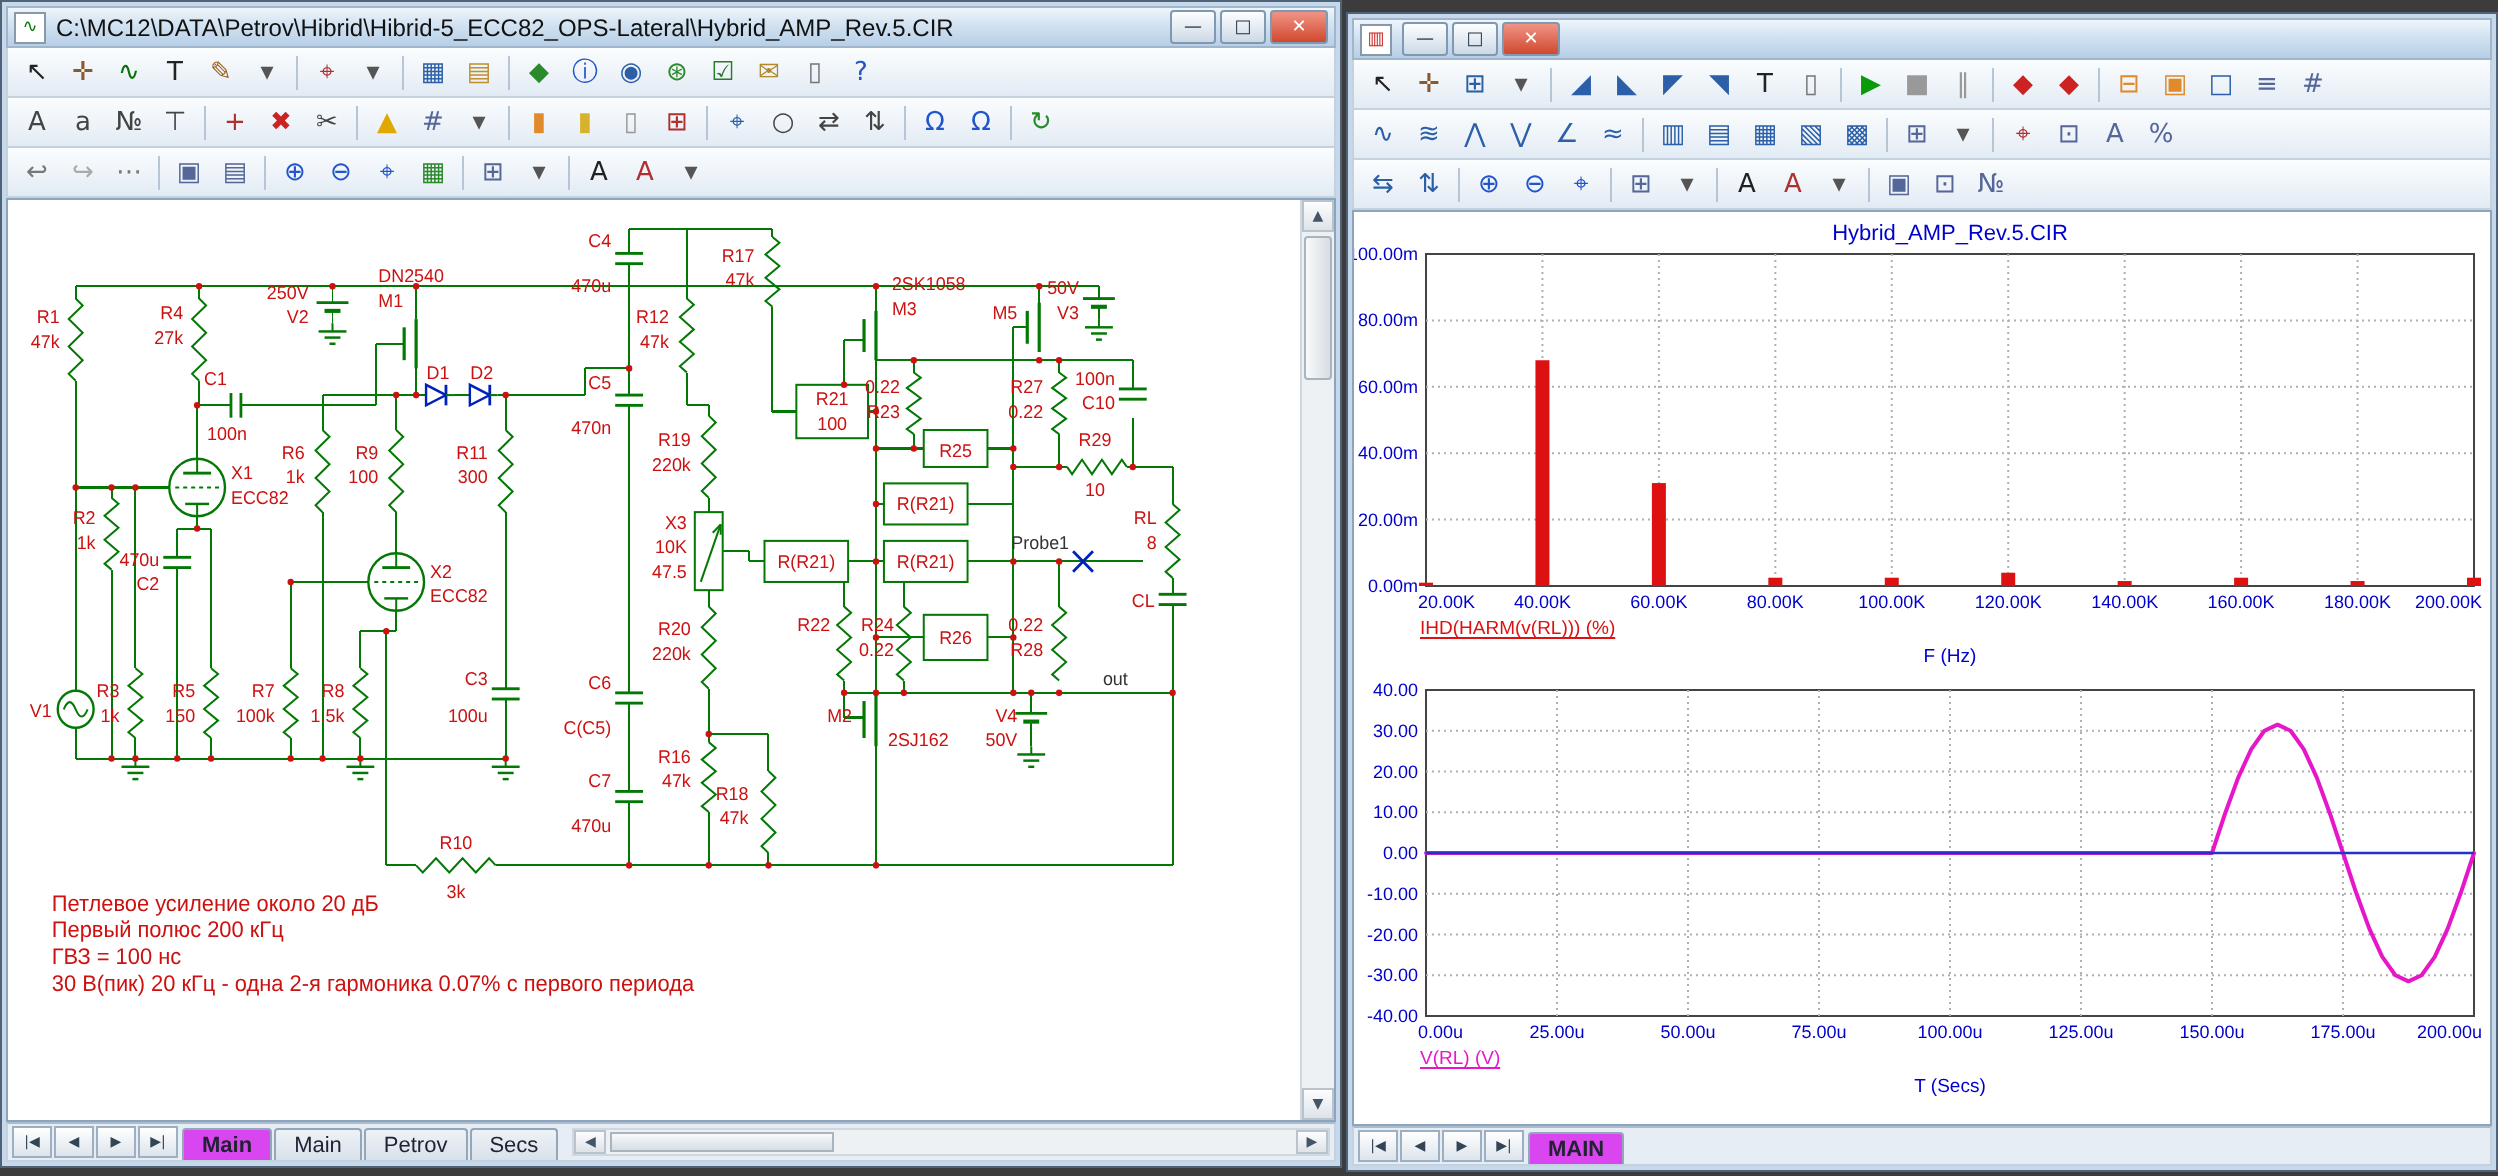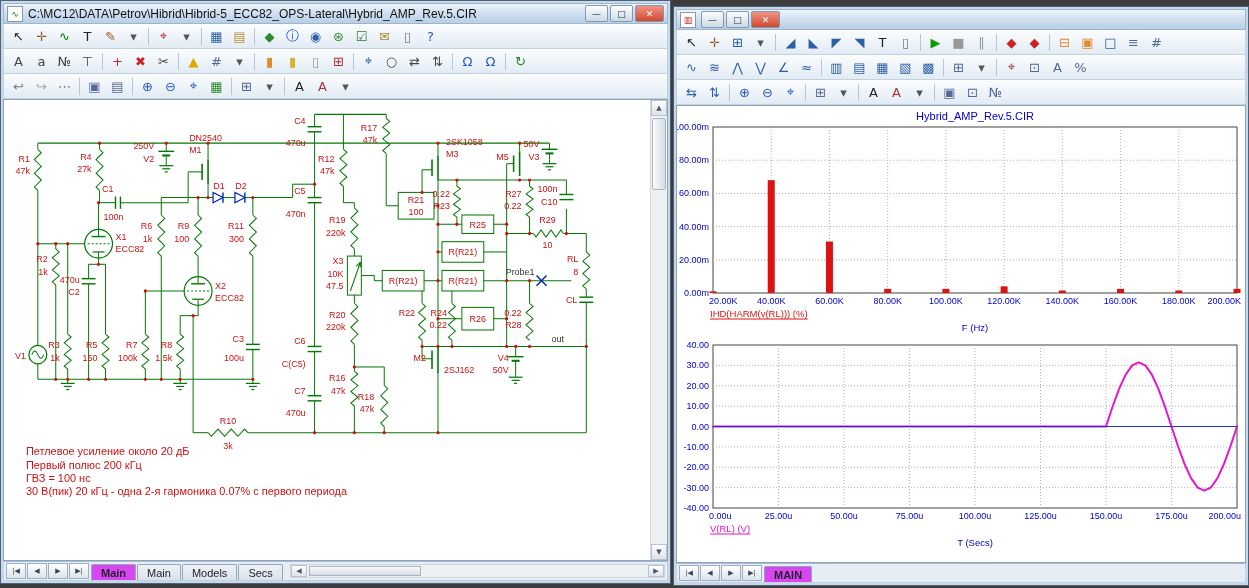--- a/index.html
+++ b/index.html
@@ -524,21 +524,21 @@
     <div class="bottombar">
       <span id="lnav" class="tabnav">
           <span class="navbtn">|◀</span>
           <span class="navbtn">◀</span>
           <span class="navbtn">▶</span>
           <span class="navbtn">▶|</span>
         </span>
       <span id="ltabs" class="tabs">
           <span class="tab active">Main</span>
           <span class="tab">Main</span>
-          <span class="tab">Models</span>
+          <span class="tab">Petrov</span>
           <span class="tab">Secs</span>
         </span>
       <div class="hscroll">
         <div class="sbtn">◀</div>
         <div class="htrack">
           <div class="hthumb"></div>
         </div>
         <div class="sbtn">▶</div>
       </div>
     </div>

